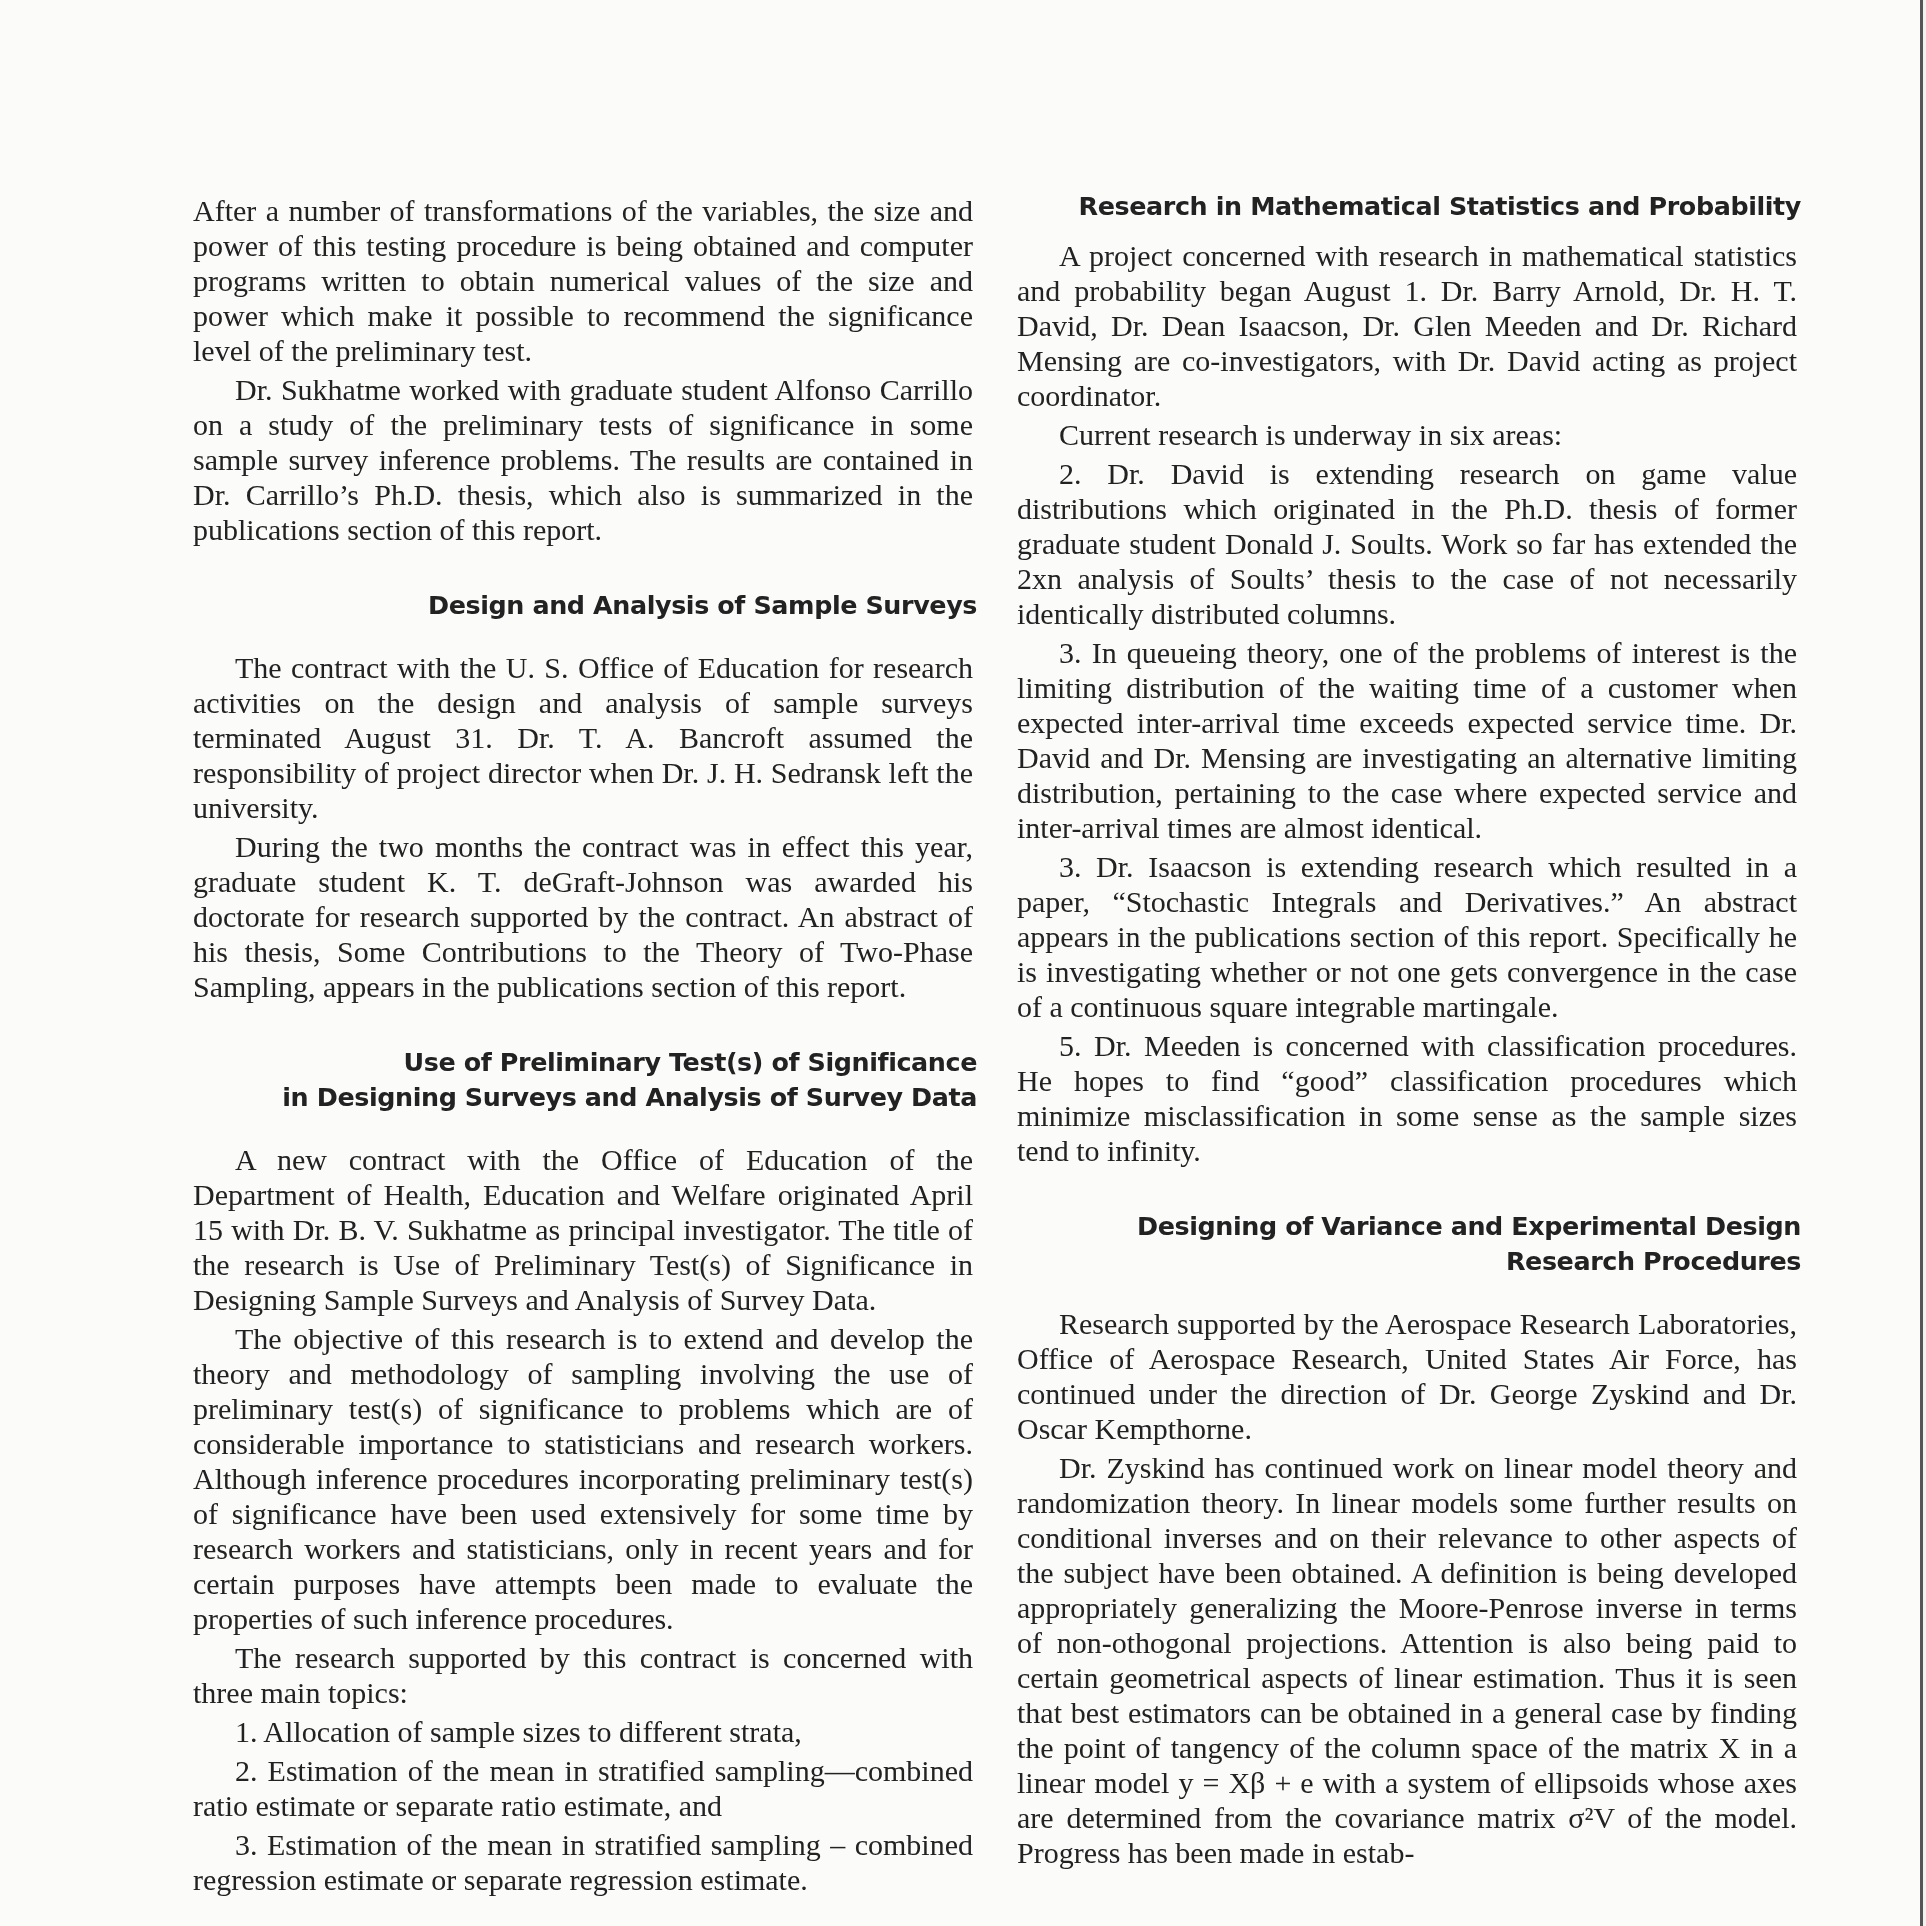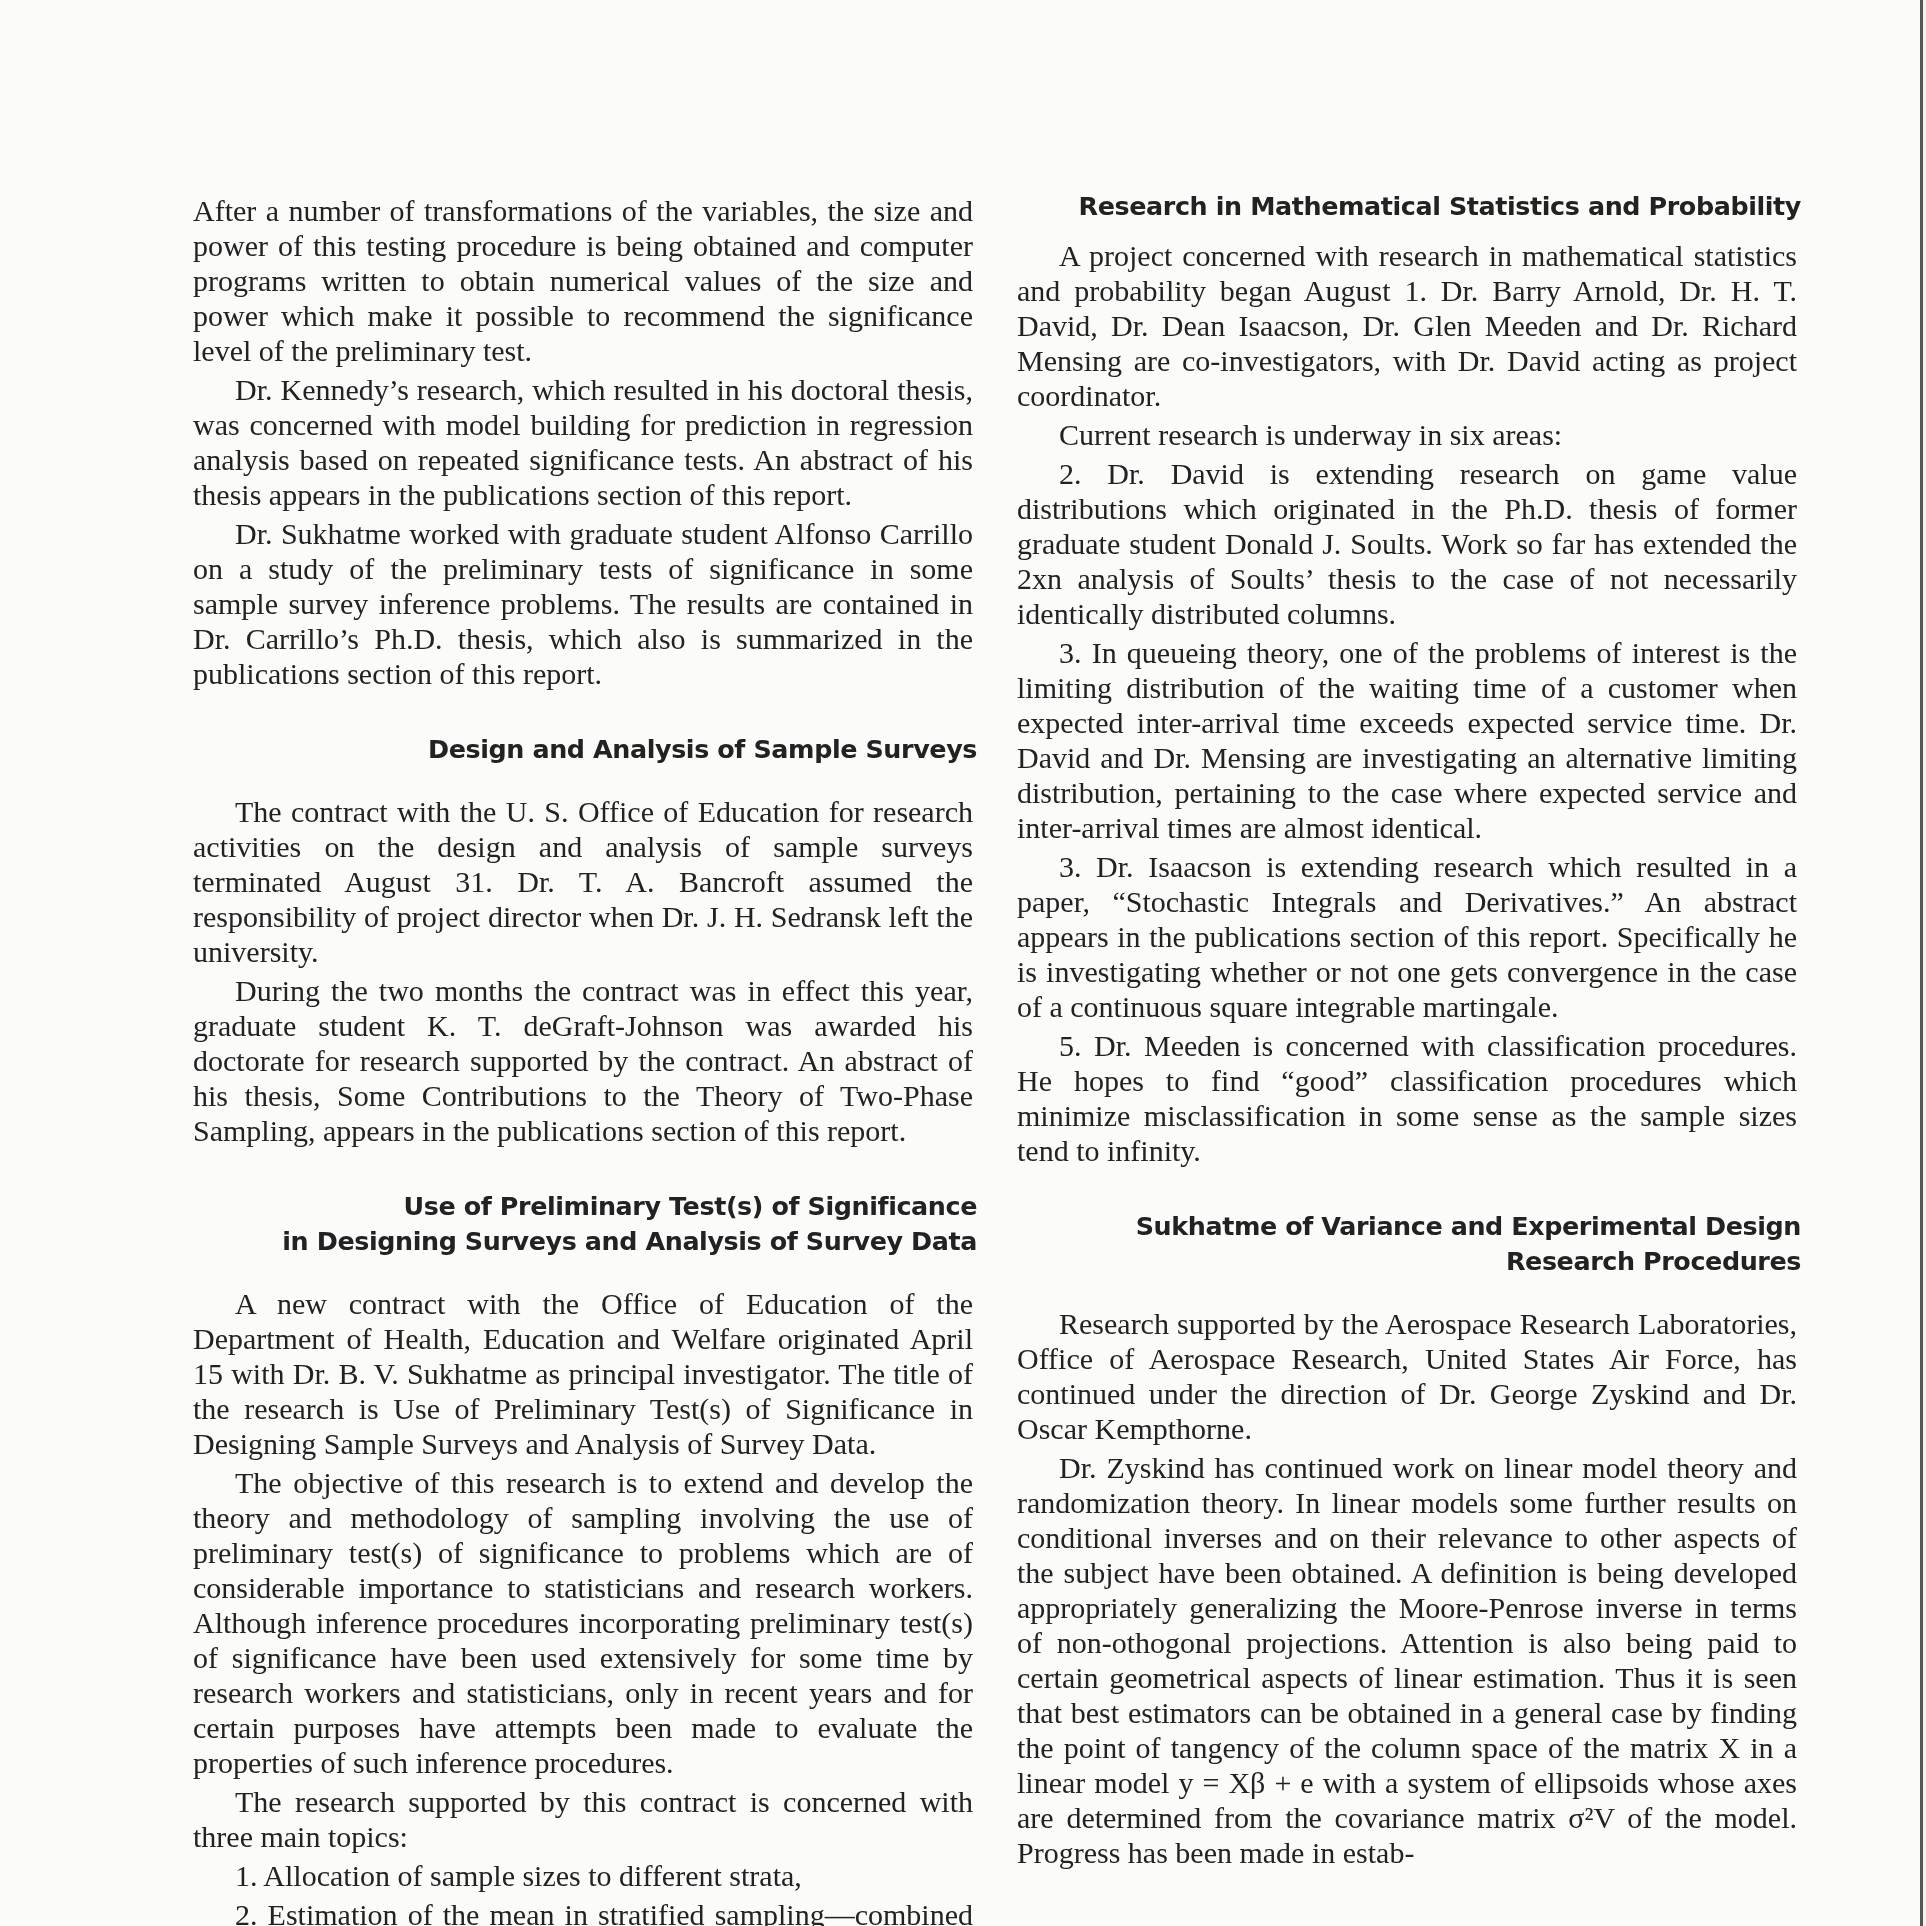--- a/index.html
+++ b/index.html
@@ -46,21 +46,20 @@
   .gap-before-heading { height: 37px; }
   .gap-after-heading { height: 23px; }
 </style>
 </head>
 <body>
 
 <div class="page">
 
   <div class="column col-left">
     <p class="noindent">After a number of transformations of the variables, the size and power of this testing procedure is being obtained and computer programs written to obtain numerical values of the size and power which make it possible to recommend the significance level of the preliminary test.</p>
-    <p>Dr. Kennedy’s research, which resulted in his doctoral thesis, was concerned with model building for prediction in regression analysis based on repeated significance tests. An abstract of his thesis appears in the publications section of this report.</p>
     <p>Dr. Sukhatme worked with graduate student Alfonso Carrillo on a study of the preliminary tests of significance in some sample survey inference problems. The results are contained in Dr. Carrillo’s Ph.D. thesis, which also is summarized in the publications section of this report.</p>
 
     <div class="gap-before-heading"></div>
     <h2>Design and Analysis of Sample Surveys</h2>
     <div class="gap-after-heading"></div>
     <p>The contract with the U. S. Office of Education for research activities on the design and analysis of sample surveys terminated August 31. Dr. T. A. Bancroft assumed the responsibility of project director when Dr. J. H. Sedransk left the university.</p>
     <p>During the two months the contract was in effect this year, graduate student K. T. deGraft-Johnson was awarded his doctorate for research supported by the contract. An abstract of his thesis, Some Contributions to the Theory of Two-Phase Sampling, appears in the publications section of this report.</p>
 
     <div class="gap-before-heading"></div>
     <h2>
@@ -81,21 +80,21 @@
     <div style="height:9.6px"></div>
     <p>A project concerned with research in mathematical statistics and probability began August 1. Dr. Barry Arnold, Dr. H. T. David, Dr. Dean Isaacson, Dr. Glen Meeden and Dr. Richard Mensing are co-investigators, with Dr. David acting as project coordinator.</p>
     <p>Current research is underway in six areas:</p>
     <p>2. Dr. David is extending research on game value distributions which originated in the Ph.D. thesis of former graduate student Donald J. Soults. Work so far has extended the 2xn analysis of Soults’ thesis to the case of not necessarily identically distributed columns.</p>
     <p>3. In queueing theory, one of the problems of interest is the limiting distribution of the waiting time of a customer when expected inter-arrival time exceeds expected service time. Dr. David and Dr. Mensing are investigating an alternative limiting distribution, pertaining to the case where expected service and inter-arrival times are almost identical.</p>
     <p>3. Dr. Isaacson is extending research which resulted in a paper, “Stochastic Integrals and Derivatives.” An abstract appears in the publications section of this report. Specifically he is investigating whether or not one gets convergence in the case of a continuous square integrable martingale.</p>
     <p>5. Dr. Meeden is concerned with classification procedures. He hopes to find “good” classification procedures which minimize misclassification in some sense as the sample sizes tend to infinity.</p>
 
     <div class="gap-before-heading"></div>
     <h2>
-      <span>Sukhatme of Variance and Experimental Design</span><br>
+      <span>Designing of Variance and Experimental Design</span><br>
       <span>Research Procedures</span>
     </h2>
     <div class="gap-after-heading"></div>
     <p>Research supported by the Aerospace Research Laboratories, Office of Aerospace Research, United States Air Force, has continued under the direction of Dr. George Zyskind and Dr. Oscar Kempthorne.</p>
     <p>Dr. Zyskind has continued work on linear model theory and randomization theory. In linear models some further results on conditional inverses and on their relevance to other aspects of the subject have been obtained. A definition is being developed appropriately generalizing the Moore-Penrose inverse in terms of non-othogonal projections. Attention is also being paid to certain geometrical aspects of linear estimation. Thus it is seen that best estimators can be obtained in a general case by finding the point of tangency of the column space of the matrix X in a linear model y = Xβ + e with a system of ellipsoids whose axes are determined from the covariance matrix σ²V of the model. Progress has been made in estab-</p>
   </div>
 
 </div>
 
 <div class="right-strip">

